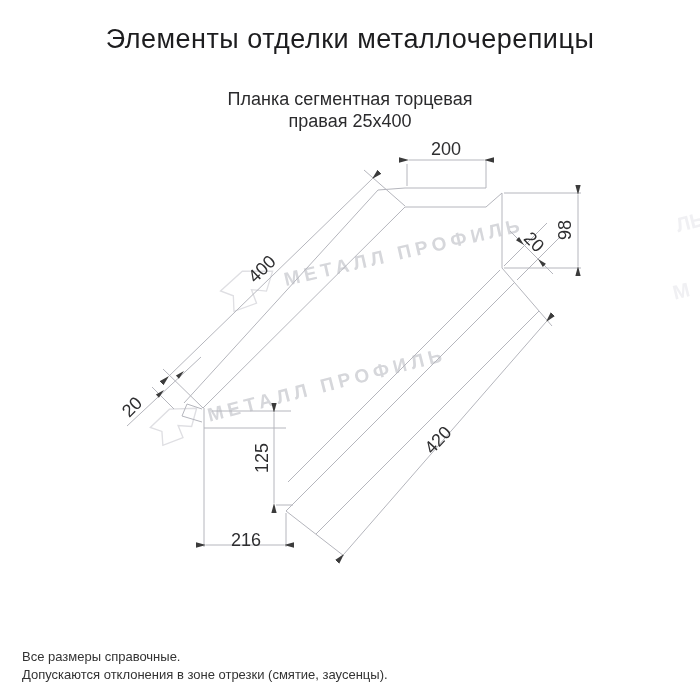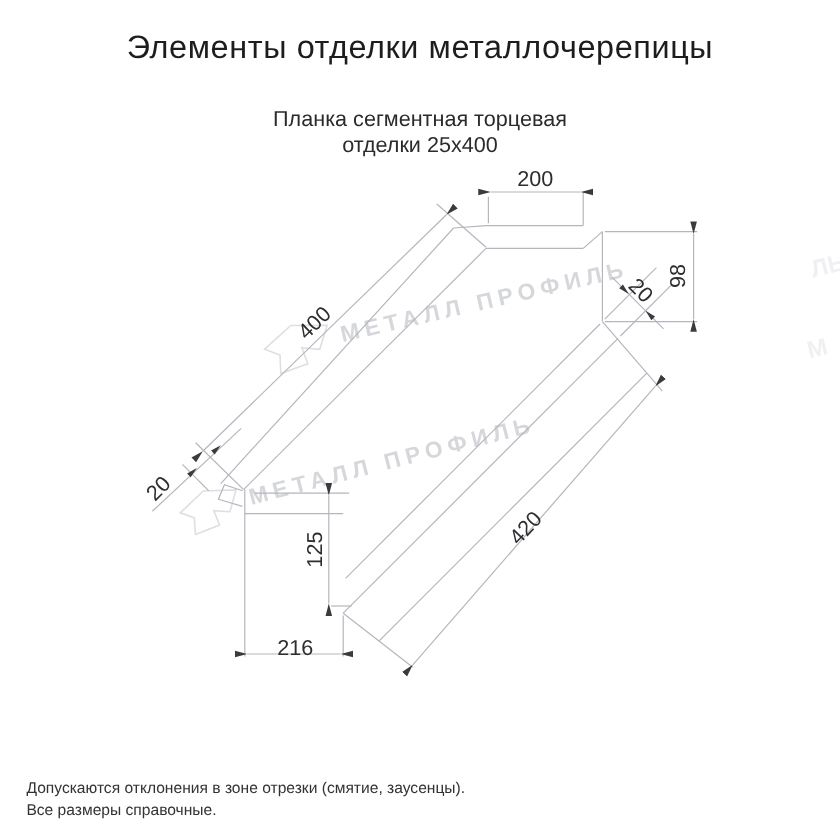--- a/index.html
+++ b/index.html
@@ -31,21 +31,21 @@
 </style>
 </head>
 <body>
 
 <div id="stage">
 
   <div class="title">Элементы отделки металлочерепицы</div>
 
   <div class="subtitle">
     <div>Планка сегментная торцевая</div>
-    <div>отделки 25х400</div>
+    <div>правая 25х400</div>
   </div>
 
   <div class="wm wm1">
     <svg width="58" height="40" viewBox="0 0 60 42">
       <path d="M1,17 L28,2 L59,9 L48,28 L33,23 L35,38 L10,41 L13,25 Z" fill="none" stroke="#dfdfe3" stroke-width="1.4"></path>
     </svg>
     <span class="wm-text">МЕТАЛЛ ПРОФИЛЬ</span>
   </div>
 
   <div class="wm wm2">
@@ -119,17 +119,17 @@
   <div class="dim-label" style="left:446px;top:149px;">200</div>
   <div class="dim-label rot-90" style="left:565px;top:230px;">98</div>
   <div class="dim-label rot45" style="left:534px;top:242px;">20</div>
   <div class="dim-label rot-44" style="left:262px;top:269px;">400</div>
   <div class="dim-label rot-47" style="left:438px;top:440px;">420</div>
   <div class="dim-label rot-45" style="left:132px;top:407px;">20</div>
   <div class="dim-label rot-90" style="left:262px;top:458px;">125</div>
   <div class="dim-label" style="left:246px;top:540px;">216</div>
 
   <div class="footer">
+    <div>Все размеры справочные.</div>
     <div>Допускаются отклонения в зоне отрезки (смятие, заусенцы).</div>
-    <div>Все размеры справочные.</div>
   </div>
 
 </div>
 
 </body></html>

